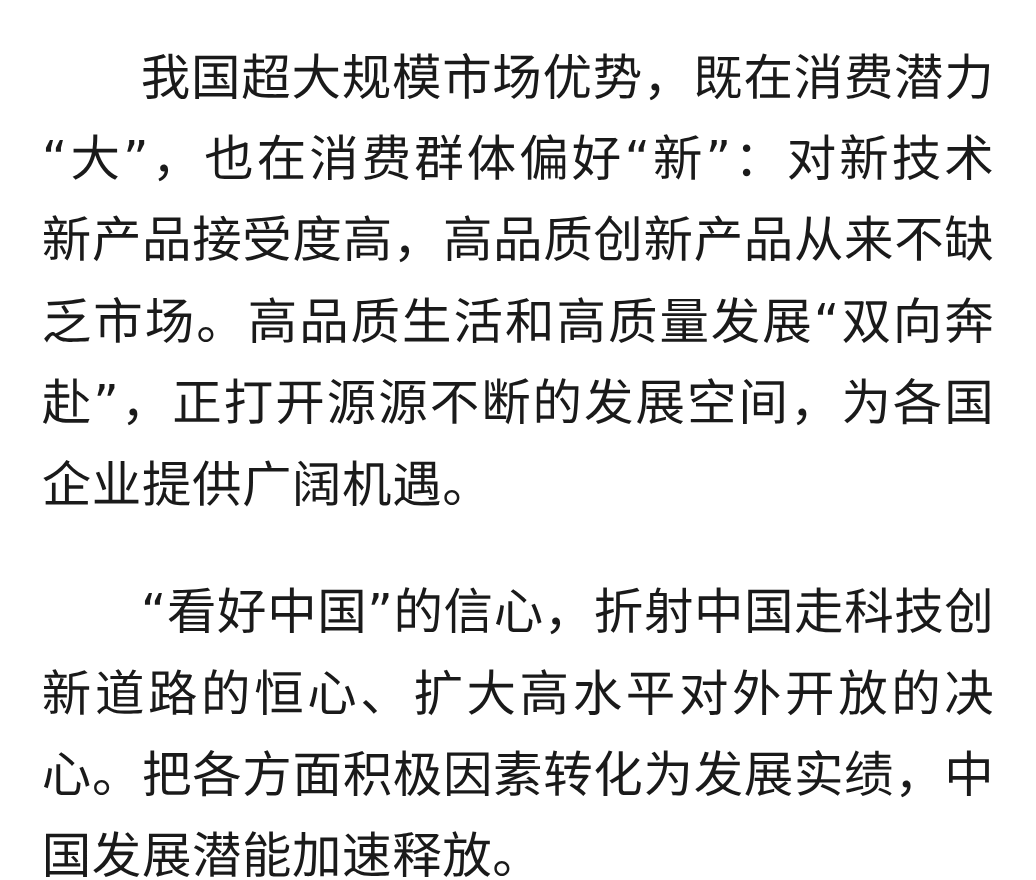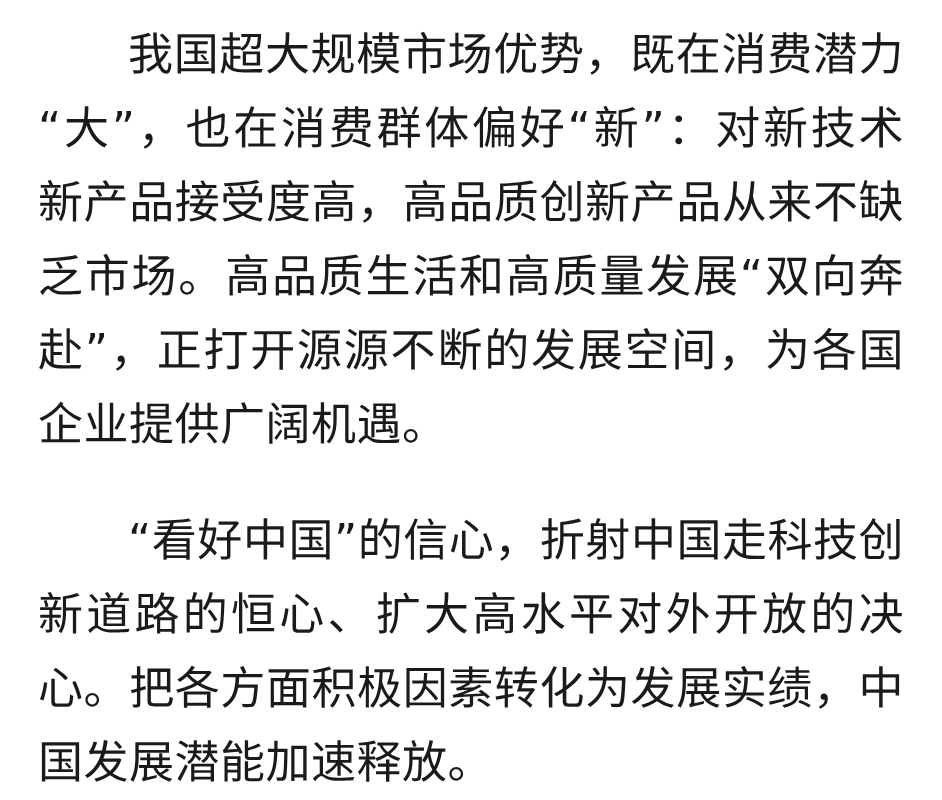--- a/index.html
+++ b/index.html
@@ -11,21 +11,21 @@
   body {
     width: 942px;
     height: 800px;
     overflow: hidden;
     font-family: "DejaVu Sans", "Liberation Sans", sans-serif;
   }
   .page {
     box-sizing: border-box;
     width: 942px;
     height: 561px;
-    padding: 18px 38px 0 38px;
+    padding: 34px 38px 0 38px;
     background: #ffffff;
   }
   .article {
     display: block;
   }
   .para {
     margin: 0;
     color: #1a1a1a;
     font-size: 45px;
     line-height: 74px;

